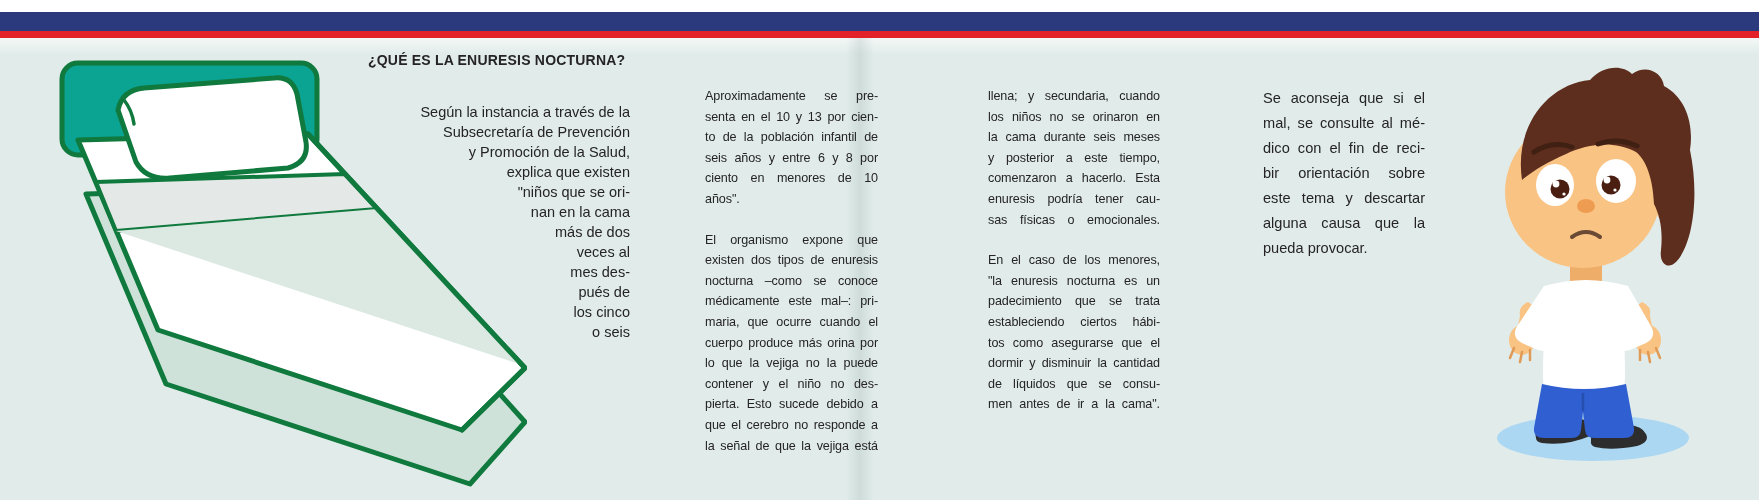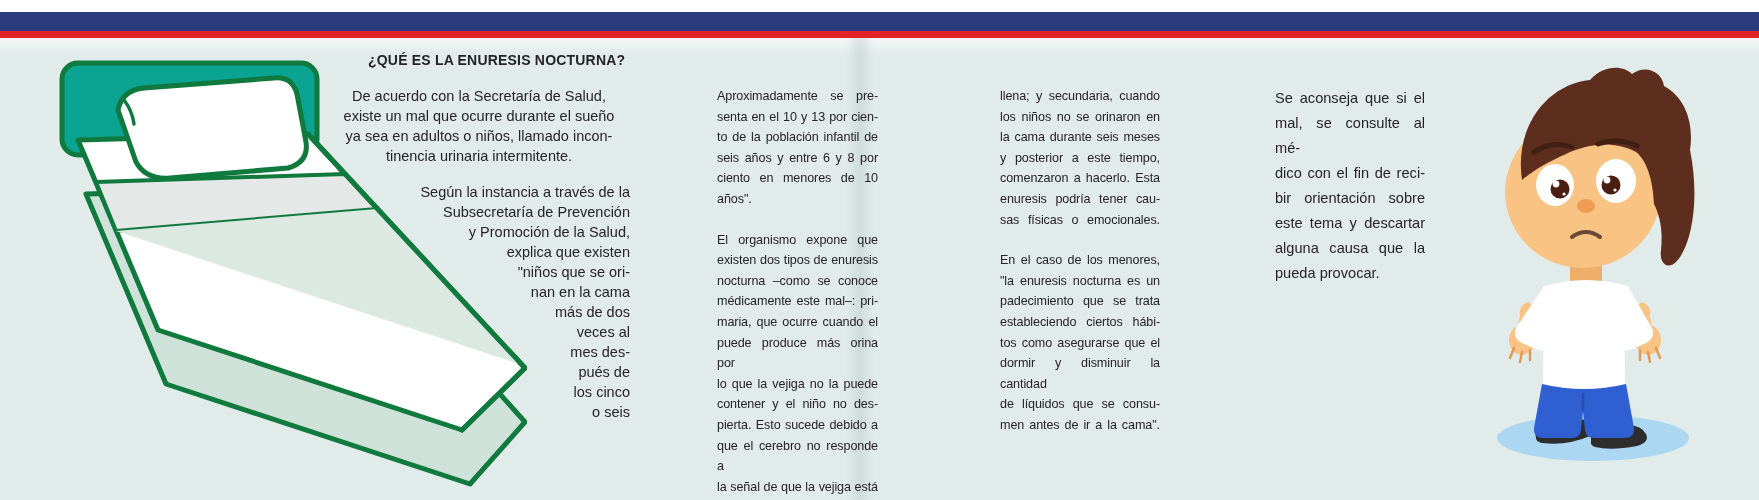--- a/index.html
+++ b/index.html
@@ -26,21 +26,21 @@
          font-size:14px;font-weight:bold;letter-spacing:.2px;color:var(--c-ink);}
   .col{position:absolute;color:var(--c-ink);}
   .c1{left:328px;top:86px;width:302px;font-size:14.5px;line-height:20px;}
   .c1 .p1 .line{text-align:center;}
   .c1 .p2{margin-top:16px;}
   .c1 .p2 .line{text-align:right;}
   .c2{left:705px;top:86px;width:173px;}
   .c3{left:988px;top:86px;width:172px;}
   .c2,.c3{font-size:12.6px;line-height:20.6px;letter-spacing:-0.1px;}
   .c4{left:1263px;top:86px;width:162px;font-size:14.6px;line-height:25px;}
-  .just .line{text-align:justify;text-align-last:justify;margin-left:12px;}
+  .just .line{text-align:justify;text-align-last:justify;}
   .just .line.plain{text-align-last:left;}
   .pb{margin-top:20px;}
 </style>
 </head>
 <body>
 
 <div id="canvas">
 
   <div class="bar white"></div>
   <div class="bar navy"></div>
@@ -109,26 +109,20 @@
     <circle cx="167" cy="130" r="3.4" fill="#ffffff"></circle>
     <circle cx="175" cy="140" r="1.6" fill="#ffffff"></circle>
 
     <ellipse cx="146" cy="156" rx="9" ry="7" fill="#ee9c51"></ellipse>
     <path d="M132,187 Q146,177 160,187" stroke="#6b4a35" stroke-width="4" fill="none" stroke-linecap="round"></path>
   </svg>
 
   <div class="title">¿QUÉ ES LA ENURESIS NOCTURNA?</div>
 
   <div class="col c1">
-    <div class="p1">
-        <div class="line">De acuerdo con la Secretaría de Salud,</div>
-        <div class="line">existe un mal que ocurre durante el sueño</div>
-        <div class="line">ya sea en adultos o niños, llamado incon-</div>
-        <div class="line">tinencia urinaria intermitente.</div>
-      </div>
     <div class="p2">
         <div class="line">Según la instancia a través de la</div>
         <div class="line">Subsecretaría de Prevención</div>
         <div class="line">y Promoción de la Salud,</div>
         <div class="line">explica que existen</div>
         <div class="line">"niños que se ori-</div>
         <div class="line">nan en la cama</div>
         <div class="line">más de dos</div>
         <div class="line">veces al</div>
         <div class="line">mes des-</div>
@@ -146,21 +140,21 @@
         <div class="line">seis años y entre 6 y 8 por</div>
         <div class="line">ciento en menores de 10</div>
         <div class="line plain">años".</div>
       </div>
     <div class="pb">
         <div class="line">El organismo expone que</div>
         <div class="line">existen dos tipos de enuresis</div>
         <div class="line">nocturna –como se conoce</div>
         <div class="line">médicamente este mal–: pri-</div>
         <div class="line">maria, que ocurre cuando el</div>
-        <div class="line">puede produce más orina por</div>
+        <div class="line">cuerpo produce más orina por</div>
         <div class="line">lo que la vejiga no la puede</div>
         <div class="line">contener y el niño no des-</div>
         <div class="line">pierta. Esto sucede debido a</div>
         <div class="line">que el cerebro no responde a</div>
         <div class="line">la señal de que la vejiga está</div>
       </div>
   </div>
 
   <div class="col c3 just">
     <div>

